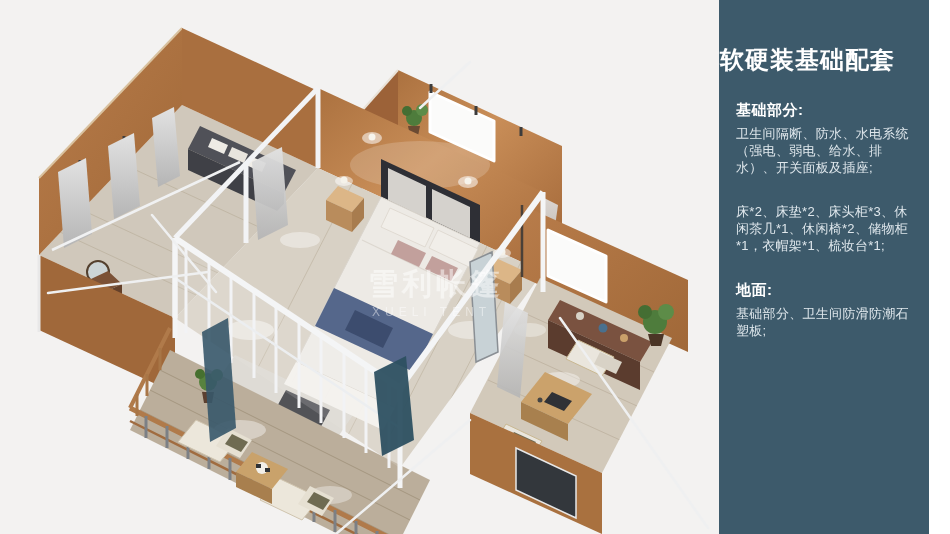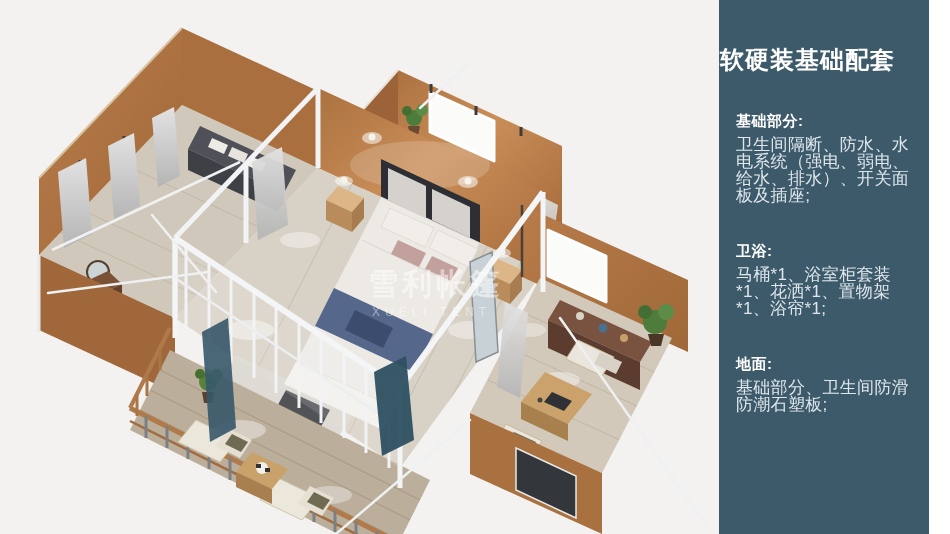--- a/index.html
+++ b/index.html
@@ -15,27 +15,27 @@
   .panel{
     width:231px;height:534px;flex:none;box-sizing:border-box;
     background:#3d5a6b;color:#dfe7ec;
     padding:46px 17px 0 38px;
   }
   .panel-title{
     font-size:24px;font-weight:bold;color:#ffffff;
     letter-spacing:1px;line-height:28px;margin:0 0 0 -16px;
     white-space:nowrap;
   }
-  .spec-section{margin-top:38px;}
+  .spec-section{margin-top:27px;}
   .spec-heading{
     display:block;font-size:15px;font-weight:bold;color:#ffffff;
     margin-bottom:5px;letter-spacing:.5px;
   }
   .spec-body{
-    font-size:17px;line-height:17px;color:#dfe7ec;
+    font-size:13px;line-height:17px;color:#dfe7ec;
     letter-spacing:.3px;
   }
   .wm-cn{font-size:30px;font-weight:bold;letter-spacing:4px;
     fill:rgba(255,255,255,.5);}
   .wm-en{font-size:12px;letter-spacing:5px;fill:rgba(255,255,255,.45);}
 </style>
 </head>
 <body>
 
 <div class="stage">
@@ -330,26 +330,23 @@
   </div>
 
   <div class="panel">
     <h1 class="panel-title">软硬装基础配套</h1>
     <div id="sections">
         <div class="spec-section">
           <span class="spec-heading">基础部分:</span>
           <div class="spec-body">卫生间隔断、防水、水电系统（强电、弱电、给水、排水）、开关面板及插座;</div>
         </div>
         <div class="spec-section">
+          <div class="spec-body">床*2、床垫*2、床头柜*3、休闲茶几*1、休闲椅*2、储物柜*1，衣帽架*1、梳妆台*1;</div>
         </div>
         <div class="spec-section">
-        </div>
-        <div class="spec-section">
-          <span class="spec-heading">卫浴:</span>
-          <div class="spec-body">马桶*1、浴室柜套装*1、花洒*1、置物架*1、浴帘*1;</div>
         </div>
         <div class="spec-section">
           <span class="spec-heading">地面:</span>
           <div class="spec-body">基础部分、卫生间防滑防潮石塑板;</div>
         </div>
       </div>
   </div>
 </div>
 
 </body></html>

